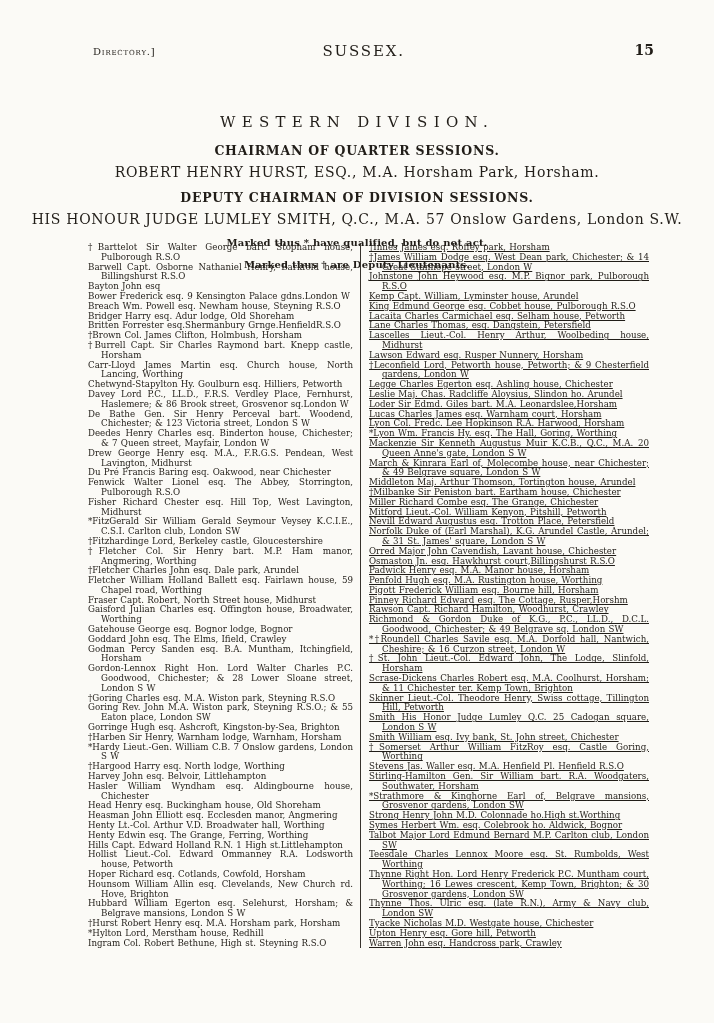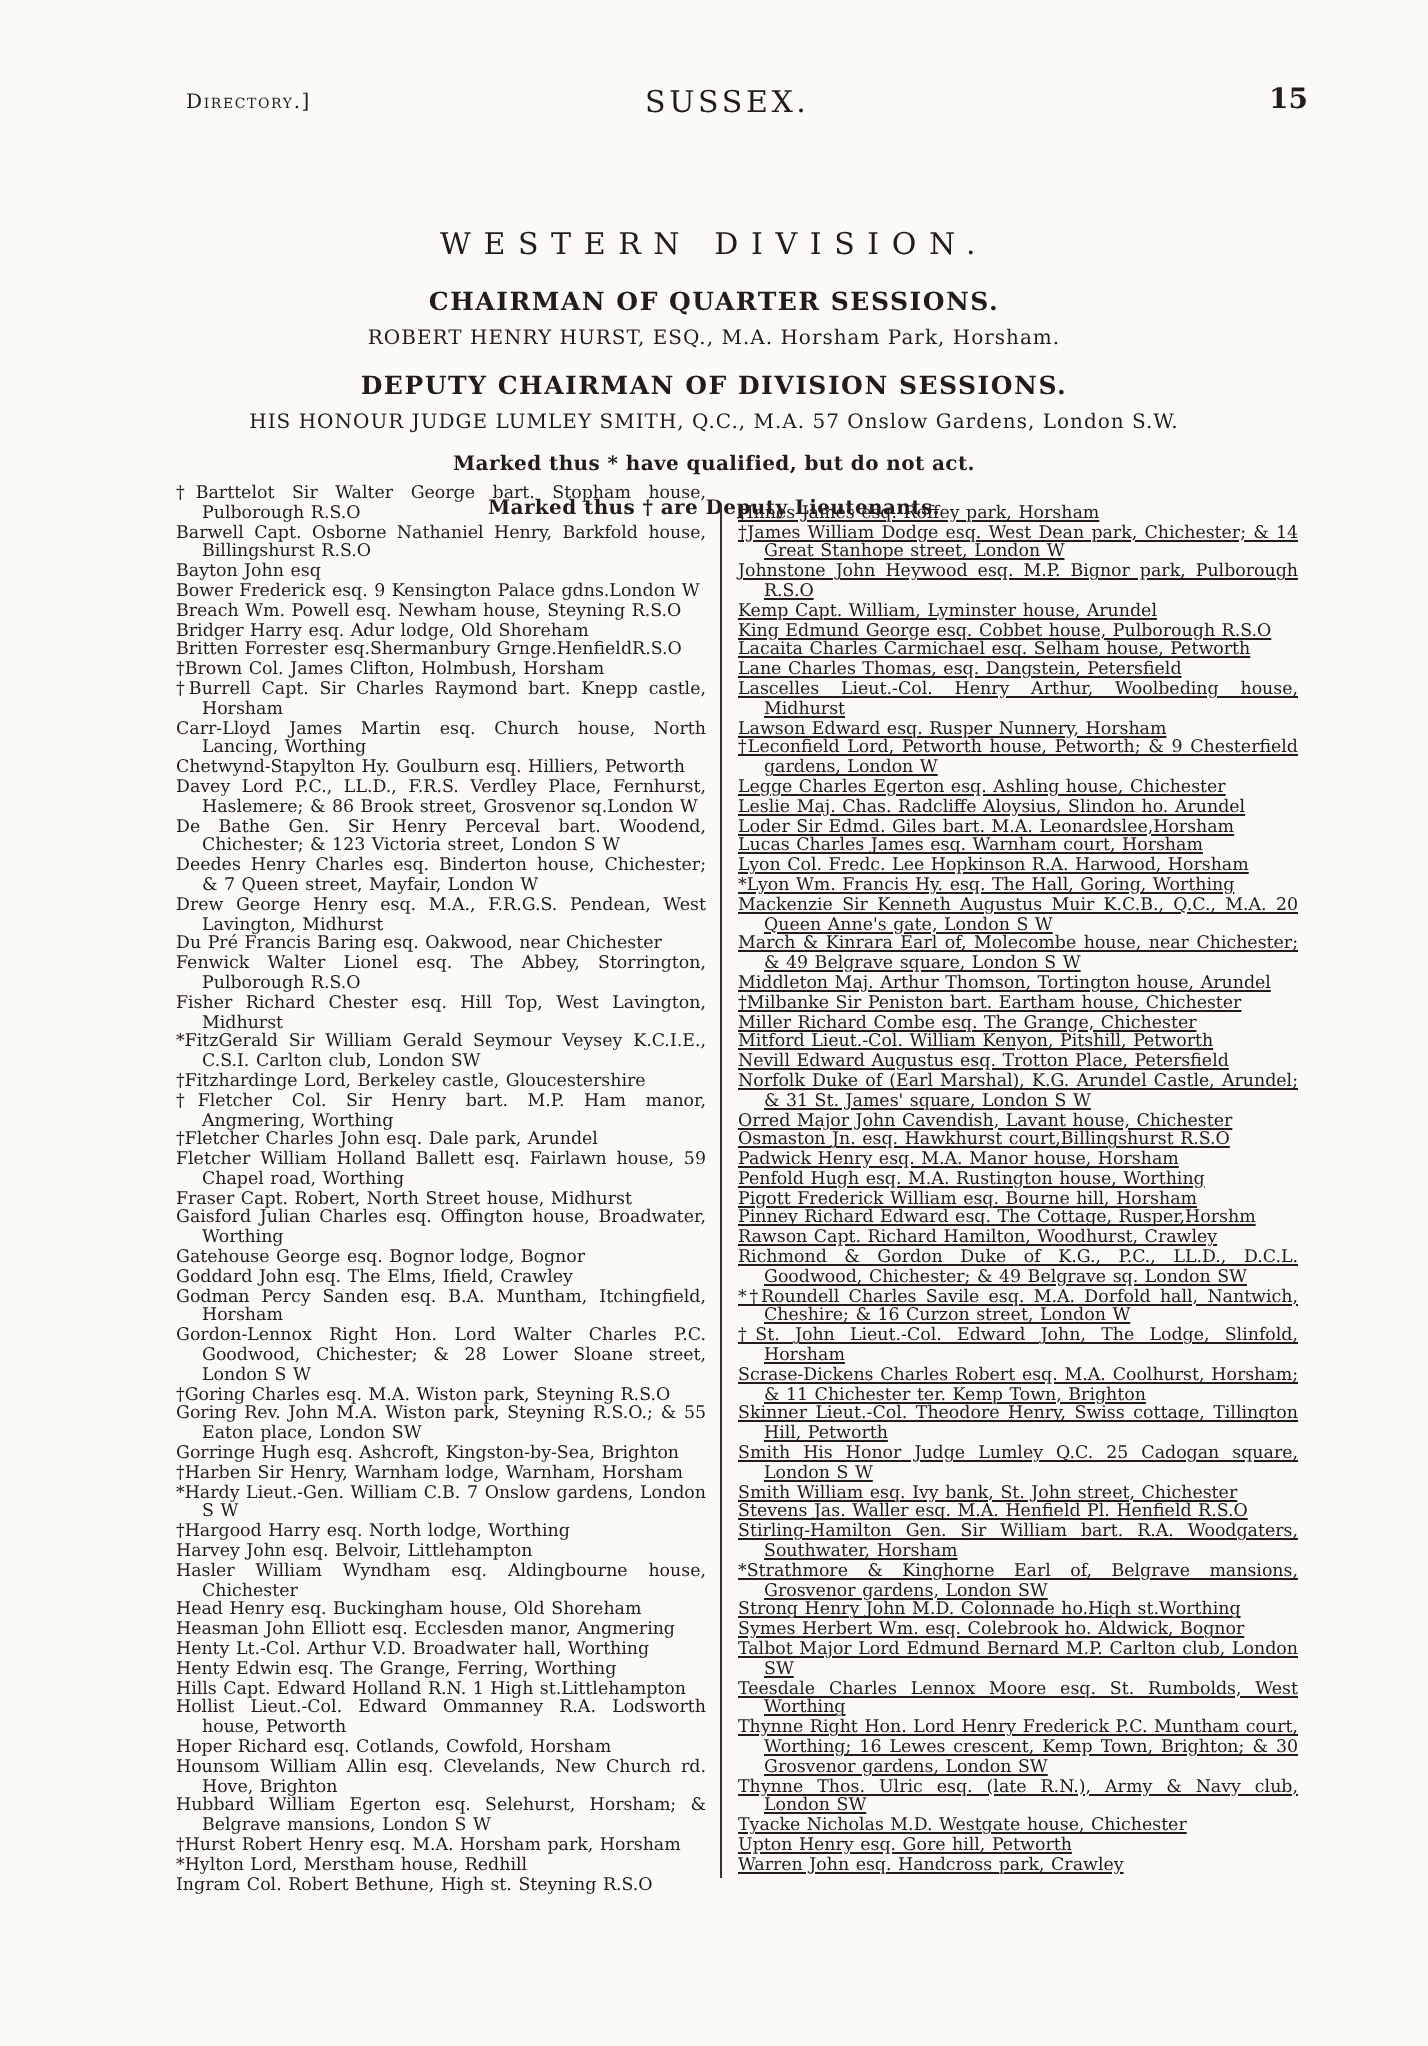--- a/index.html
+++ b/index.html
@@ -16,21 +16,21 @@
   .running-header { position: absolute; top: 42px; left: 93px; right: 60px; height: 18px; }
   .rh-left  { position: absolute; left: 0; top: 4px; font-size: 10px; letter-spacing: 0.08em; font-variant: small-caps; text-transform: lowercase; }
   .rh-left::first-letter { text-transform: uppercase; }
   .rh-center{ position: absolute; left: 50%; transform: translateX(-62%); top: 0; font-size: 15px; letter-spacing: 0.12em; }
   .rh-right { position: absolute; right: 0; top: 0; font-size: 14px; font-weight: bold; }
 
   
   .masthead { position: absolute; top: 113px; left: 0; width: 714px; text-align: center; }
   .division-title { margin: 0 0 12px 0; font-size: 15px; font-weight: normal; letter-spacing: 0.42em; }
   .section-heading { margin: 0 0 6px 0; font-size: 12.5px; font-weight: bold; letter-spacing: 0.06em; }
-  .person-line { margin: 0 0 8px 0; font-size: 10px; letter-spacing: 0.05em; }
+  .person-line { margin: 0 0 8px 0; font-size: 14px; letter-spacing: 0.05em; }
   .person-line.first { margin-bottom: 10px; }
   .note { margin: 11px; font-size: 10px; font-weight: bold; line-height: 10.5px; letter-spacing: 0.02em; }
 
   
   .columns { position: absolute; top: 243px; left: 88px; width: 561px; display: flex; align-items: center; }
   .col { box-sizing: border-box; }
   .col-left  { width: 272px; padding-right: 7px; }
   .col-right { width: 289px; padding-left: 8px; border-left: 1.2px solid #37322c; text-decoration: underline; }
   .entry {
     margin: 0;
@@ -145,20 +145,21 @@
         <p class="entry">Pigott Frederick William esq. Bourne hill, Horsham</p>
         <p class="entry">Pinney Richard Edward esq. The Cottage, Rusper,Horshm</p>
         <p class="entry">Rawson Capt. Richard Hamilton, Woodhurst, Crawley</p>
         <p class="entry">Richmond &amp; Gordon Duke of K.G., P.C., LL.D., D.C.L. Goodwood, Chichester; &amp; 49 Belgrave sq. London SW</p>
         <p class="entry">*†Roundell Charles Savile esq. M.A. Dorfold hall, Nantwich, Cheshire; &amp; 16 Curzon street, London W</p>
         <p class="entry">†St. John Lieut.-Col. Edward John, The Lodge, Slinfold, Horsham</p>
         <p class="entry">Scrase-Dickens Charles Robert esq. M.A. Coolhurst, Horsham; &amp; 11 Chichester ter. Kemp Town, Brighton</p>
         <p class="entry">Skinner Lieut.-Col. Theodore Henry, Swiss cottage, Tillington Hill, Petworth</p>
         <p class="entry">Smith His Honor Judge Lumley Q.C. 25 Cadogan square, London S W</p>
         <p class="entry">Smith William esq. Ivy bank, St. John street, Chichester</p>
+        <p class="entry">†Somerset Arthur William FitzRoy esq. Castle Goring, Worthing</p>
         <p class="entry">Stevens Jas. Waller esq. M.A. Henfield Pl. Henfield R.S.O</p>
         <p class="entry">Stirling-Hamilton Gen. Sir William bart. R.A. Woodgaters, Southwater, Horsham</p>
         <p class="entry">*Strathmore &amp; Kinghorne Earl of, Belgrave mansions, Grosvenor gardens, London SW</p>
         <p class="entry">Strong Henry John M.D. Colonnade ho.High st.Worthing</p>
         <p class="entry">Symes Herbert Wm. esq. Colebrook ho. Aldwick, Bognor</p>
         <p class="entry">Talbot Major Lord Edmund Bernard M.P. Carlton club, London SW</p>
         <p class="entry">Teesdale Charles Lennox Moore esq. St. Rumbolds, West Worthing</p>
         <p class="entry">Thynne Right Hon. Lord Henry Frederick P.C. Muntham court, Worthing; 16 Lewes crescent, Kemp Town, Brighton; &amp; 30 Grosvenor gardens, London SW</p>
         <p class="entry">Thynne Thos. Ulric esq. (late R.N.), Army &amp; Navy club, London SW</p>
         <p class="entry">Tyacke Nicholas M.D. Westgate house, Chichester</p>

